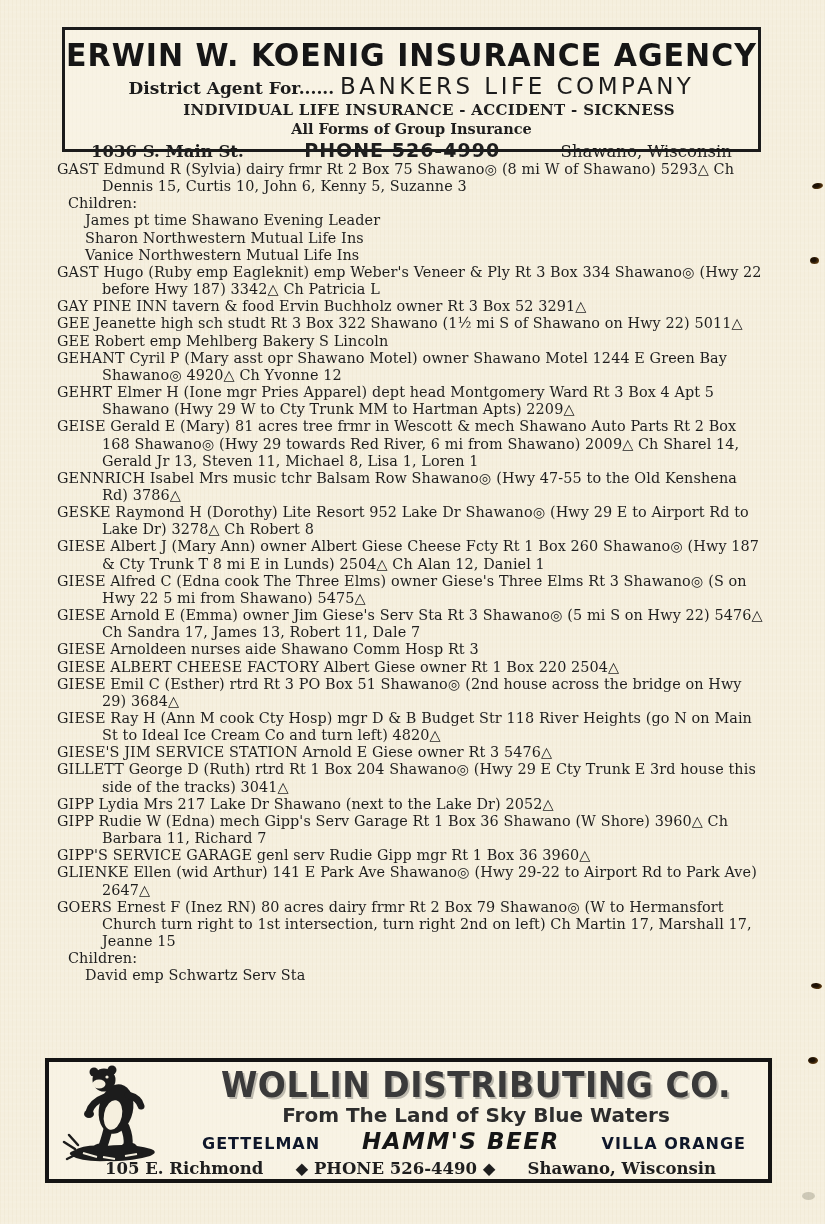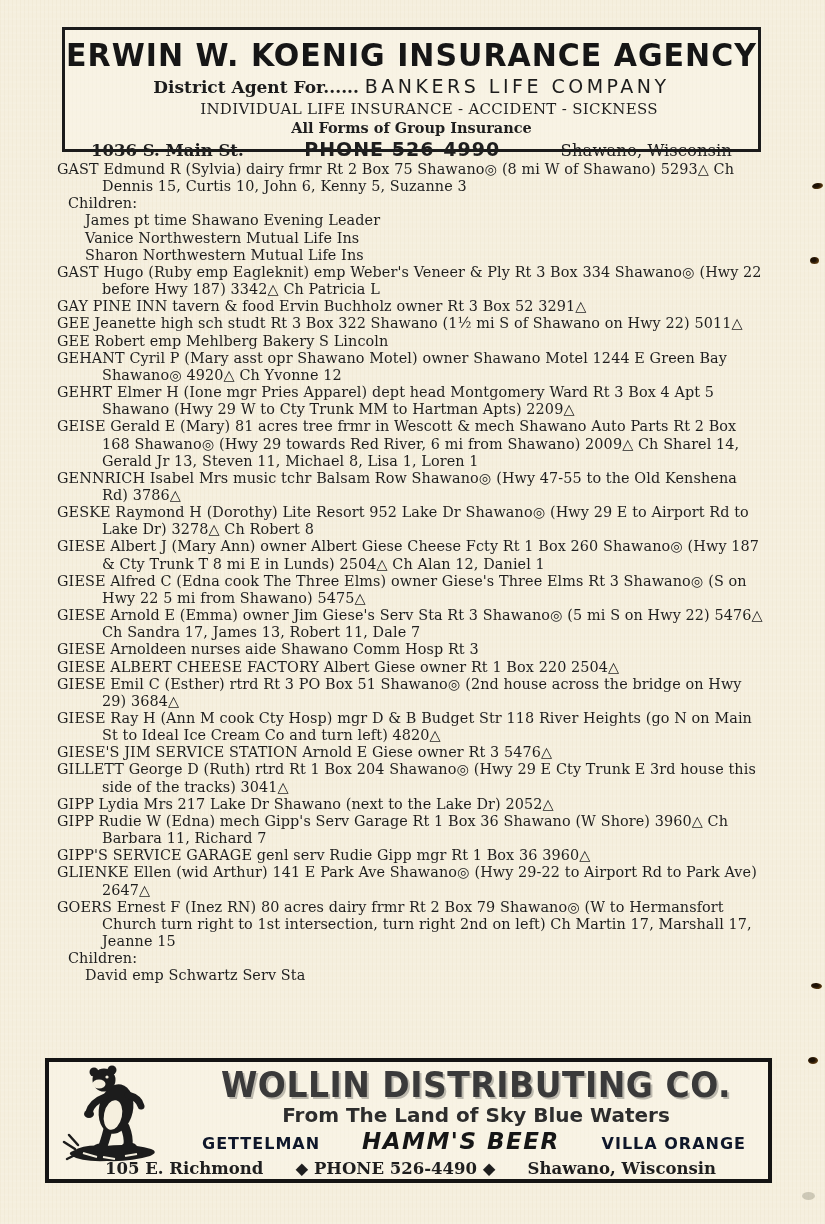--- a/index.html
+++ b/index.html
@@ -18,22 +18,22 @@
     position:absolute;left:62px;top:27px;width:693px;height:119px;
     border:3px solid #1b1b1b;background:rgba(250,246,234,0.55);
     text-align:center;box-sizing:content-box;
   }
   .ad-top-name{
     font-family:"DejaVu Sans", sans-serif;font-weight:700;font-size:30px;
     letter-spacing:1px;color:#161616;margin-top:7px;line-height:34px;
     transform:scaleY(1.08);transform-origin:top center;white-space:nowrap;
   }
   .agent-row{margin-top:4px;font-size:17px;font-weight:700;color:#1c1c1c;line-height:22px;white-space:nowrap;}
-  .agent-company{font-family:"DejaVu Sans", sans-serif;font-size:19px;letter-spacing:3.5px;font-weight:400;}
-  .services-row{font-size:15px;font-weight:400;line-height:19px;margin-top:2px;letter-spacing:.3px;padding-left:35px;}
+  .agent-company{font-family:"DejaVu Sans", sans-serif;font-size:23px;letter-spacing:3.5px;font-weight:400;}
+  .services-row{font-size:15px;font-weight:700;line-height:19px;margin-top:2px;letter-spacing:.3px;padding-left:35px;}
   .group-row{font-size:14.5px;font-weight:700;line-height:18px;}
   .ad-top-bottom{display:flex;justify-content:space-between;align-items:baseline;padding:1px 26px 0 26px;}
   .ad-top-addr{font-size:16.5px;font-weight:700;}
   .ad-top-phone{font-family:"DejaVu Sans", sans-serif;font-size:19px;font-weight:700;letter-spacing:1px;}
   .ad-top-city{font-size:16.5px;}
 
   
   .directory{position:absolute;left:57px;top:161px;width:707px;}
   .dir-header{position:relative;text-align:center;font-size:15px;letter-spacing:.8px;line-height:18px;margin-bottom:1px;}
   .dir-page-num{position:absolute;right:22px;top:0;letter-spacing:0;}
@@ -84,22 +84,22 @@
     <span class="ad-top-phone">PHONE 526-4990</span>
     <span class="ad-top-city">Shawano, Wisconsin</span>
   </div>
 </div>
 
 <div class="directory">
   <div>
       <p class="dir-line entry">GAST Edmund R (Sylvia) dairy frmr Rt 2 Box 75 Shawano◎ (8 mi W of Shawano) 5293△ Ch Dennis 15, Curtis 10, John 6, Kenny 5, Suzanne 3</p>
       <p class="dir-line children-label">Children:</p>
       <p class="dir-line child">James pt time Shawano Evening Leader</p>
+      <p class="dir-line child">Sharon Northwestern Mutual Life Ins</p>
       <p class="dir-line child">Vanice Northwestern Mutual Life Ins</p>
-      <p class="dir-line child">Sharon Northwestern Mutual Life Ins</p>
       <p class="dir-line entry">GAST Hugo (Ruby emp Eagleknit) emp Weber's Veneer &amp; Ply Rt 3 Box 334 Shawano◎ (Hwy 22 before Hwy 187) 3342△ Ch Patricia L</p>
       <p class="dir-line entry">GAY PINE INN tavern &amp; food Ervin Buchholz owner Rt 3 Box 52 3291△</p>
       <p class="dir-line entry">GEE Jeanette high sch studt Rt 3 Box 322 Shawano (1½ mi S of Shawano on Hwy 22) 5011△</p>
       <p class="dir-line entry">GEE Robert emp Mehlberg Bakery S Lincoln</p>
       <p class="dir-line entry">GEHANT Cyril P (Mary asst opr Shawano Motel) owner Shawano Motel 1244 E Green Bay Shawano◎ 4920△ Ch Yvonne 12</p>
       <p class="dir-line entry">GEHRT Elmer H (Ione mgr Pries Apparel) dept head Montgomery Ward Rt 3 Box 4 Apt 5 Shawano (Hwy 29 W to Cty Trunk MM to Hartman Apts) 2209△</p>
       <p class="dir-line entry">GEISE Gerald E (Mary) 81 acres tree frmr in Wescott &amp; mech Shawano Auto Parts Rt 2 Box 168 Shawano◎ (Hwy 29 towards Red River, 6 mi from Shawano) 2009△ Ch Sharel 14, Gerald Jr 13, Steven 11, Michael 8, Lisa 1, Loren 1</p>
       <p class="dir-line entry">GENNRICH Isabel Mrs music tchr Balsam Row Shawano◎ (Hwy 47-55 to the Old Kenshena Rd) 3786△</p>
       <p class="dir-line entry">GESKE Raymond H (Dorothy) Lite Resort 952 Lake Dr Shawano◎ (Hwy 29 E to Airport Rd to Lake Dr) 3278△ Ch Robert 8</p>
       <p class="dir-line entry">GIESE Albert J (Mary Ann) owner Albert Giese Cheese Fcty Rt 1 Box 260 Shawano◎ (Hwy 187 &amp; Cty Trunk T 8 mi E in Lunds) 2504△ Ch Alan 12, Daniel 1</p>

